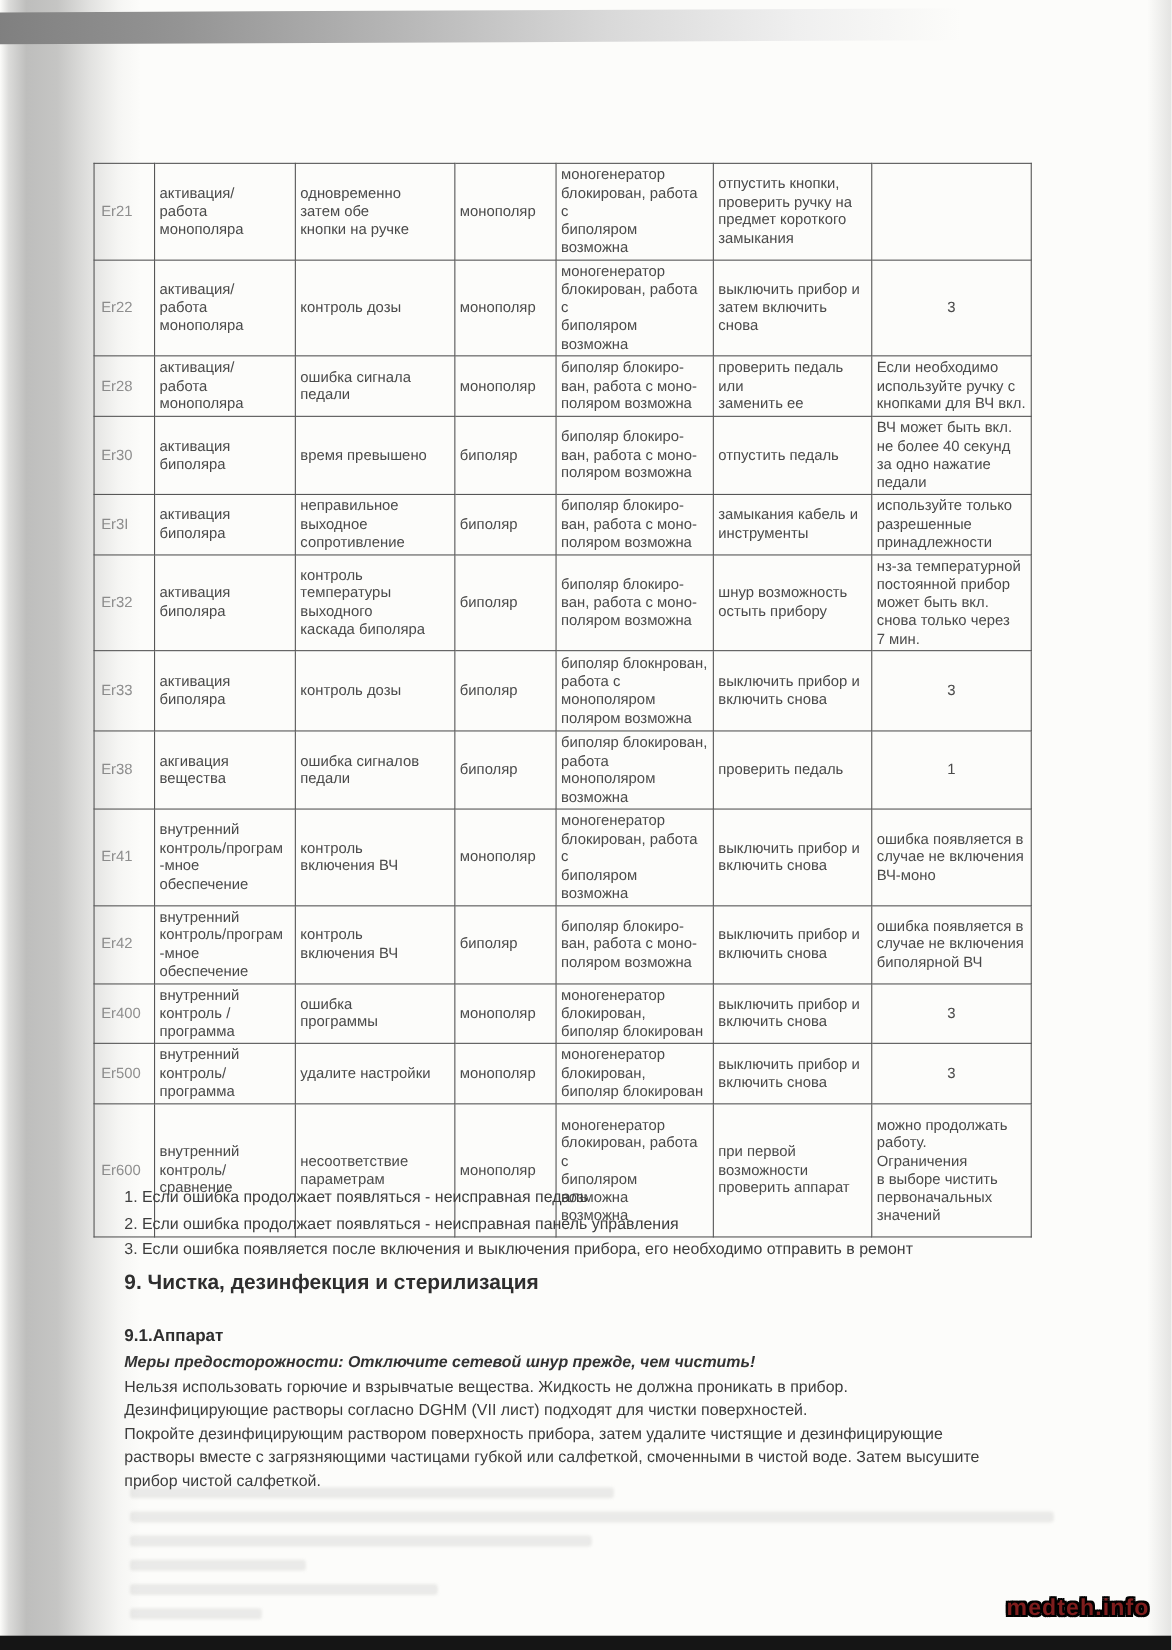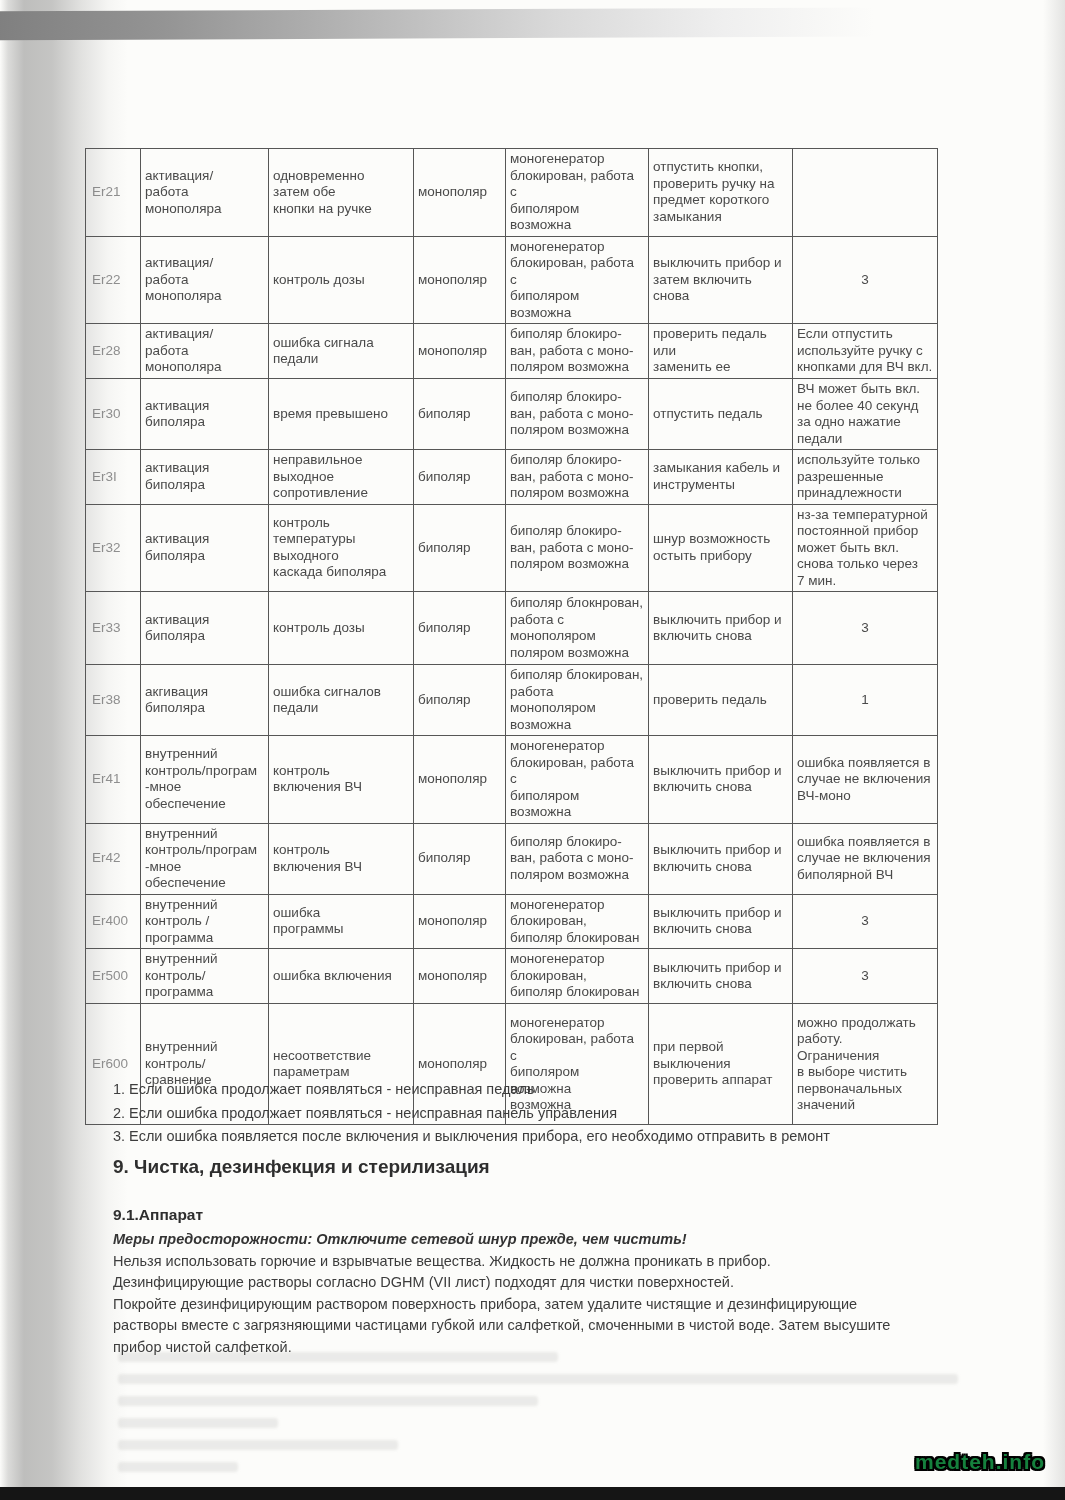--- a/index.html
+++ b/index.html
@@ -94,21 +94,21 @@
   .ghost{
     position:absolute;left:118px;top:1352px;width:860px;z-index:1;
     filter:blur(1.5px);
   }
   .ghost .gline{
     height:10px;margin-bottom:12px;border-radius:3px;
     background:rgba(150,150,150,0.17);
   }
   .watermark{
     position:absolute;right:20px;bottom:26px;
-    font-size:21px;font-weight:bold;letter-spacing:1px;color:#15803d;
+    font-size:21px;font-weight:bold;letter-spacing:1px;color:#7f1d1d;
     text-shadow:-2px 0 #000,2px 0 #000,0 -2px #000,0 2px #000,
                 -2px -2px #000,2px 2px #000,-2px 2px #000,2px -2px #000;
     z-index:8;
   }
 </style>
 </head>
 <body>
 
 <div class="page">
 
@@ -167,21 +167,21 @@
 монополяра</td>
           <td>ошибка сигнала
 педали</td>
           <td>монополяр</td>
           <td>биполяр блокиро-
 ван, работа с моно-
 поляром возможна</td>
           <td>проверить педаль
 или
 заменить ее</td>
-          <td>Если отпустить
+          <td>Если необходимо
 используйте ручку с
 кнопками для ВЧ вкл.</td>
         </tr>
         <tr>
           <td>Er30</td>
           <td>активация
 биполяра</td>
           <td>время превышено</td>
           <td>биполяр</td>
           <td>биполяр блокиро-
@@ -240,21 +240,21 @@
 работа с
 монополяром
 поляром возможна</td>
           <td>выключить прибор и
 включить снова</td>
           <td class="num">3</td>
         </tr>
         <tr>
           <td>Er38</td>
           <td>акгивация
-биполяра</td>
+вещества</td>
           <td>ошибка сигналов
 педали</td>
           <td>биполяр</td>
           <td>биполяр блокирован,
 работа
 монополяром
 возможна</td>
           <td>проверить педаль</td>
           <td class="num">1</td>
         </tr>
@@ -307,21 +307,21 @@
 биполяр блокирован</td>
           <td>выключить прибор и
 включить снова</td>
           <td class="num">3</td>
         </tr>
         <tr>
           <td>Er500</td>
           <td>внутренний
 контроль/
 программа</td>
-          <td>ошибка включения</td>
+          <td>удалите настройки</td>
           <td>монополяр</td>
           <td>моногенератор
 блокирован,
 биполяр блокирован</td>
           <td>выключить прибор и
 включить снова</td>
           <td class="num">3</td>
         </tr>
         <tr>
           <td>Er600</td>
@@ -329,21 +329,21 @@
 контроль/
 сравнение</td>
           <td>несоответствие
 параметрам</td>
           <td>монополяр</td>
           <td>моногенератор
 блокирован, работа с
 биполяром возможна
 возможна</td>
           <td>при первой
-выключения
+возможности
 проверить аппарат</td>
           <td>можно продолжать
 работу.
 Ограничения
 в выборе чистить
 первоначальных
 значений</td>
         </tr>
       </tbody>
   </table>

